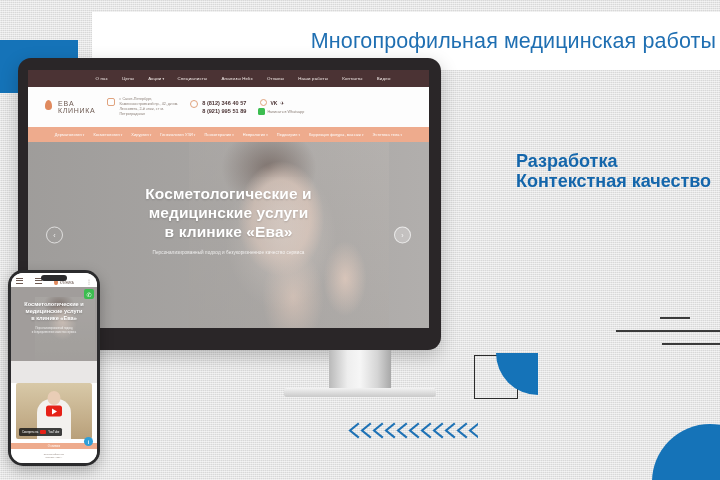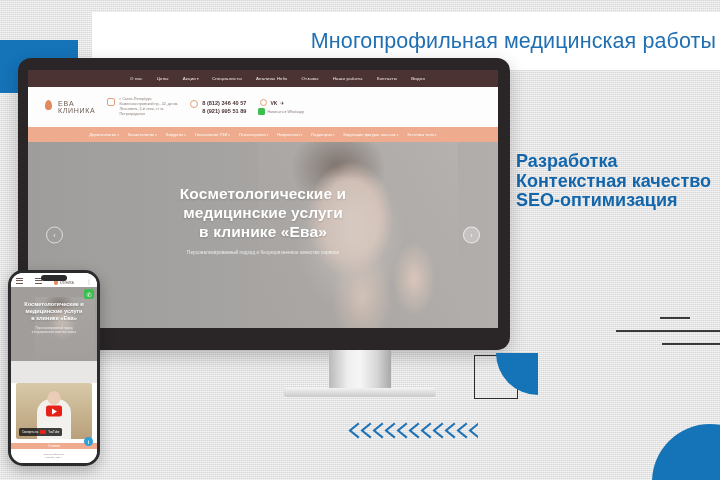--- a/index.html
+++ b/index.html
@@ -75,21 +75,21 @@
   }
   .square-outline {
     position: absolute; left: 474px; top: 355px;
     width: 44px; height: 44px;
     border: 1.6px solid #2b2b2b;
   }
 
   
   .monitor {
     position: absolute; left: 18px; top: 58px;
-    width: 492px; height: 292px;
+    width: 423px; height: 292px;
     background: #2a2628;
     border-radius: 13px;
     padding: 12px 12px 22px 10px;
     box-shadow: 0 6px 18px rgba(0,0,0,.22);
   }
   .screen {
     position: relative;
     width: 100%; height: 100%;
     background: #fff;
     overflow: hidden;
@@ -356,21 +356,20 @@
 
 <div id="stage">
 
   <div class="blue-square"></div>
   <div class="white-banner"></div>
   <div class="banner-title">Многопрофильная медицинская работы</div>
 
   <div class="right-headline">
     <div>Разработка</div>
     <div>Контекстная качество</div>
-    <div>SEO-оптимизация</div>
   </div>
 
   <div class="deco-line l1"></div>
   <div class="deco-line l2"></div>
   <div class="deco-line l3"></div>
 
   <div class="chevrons">
     <svg width="132" height="20" viewBox="0 0 132 20" aria-hidden="true">
       <g fill="none" stroke="#1f72b5" stroke-width="2.1" stroke-linecap="square">
         <path d="M12 3 L4 9.5 L12 16"></path>

